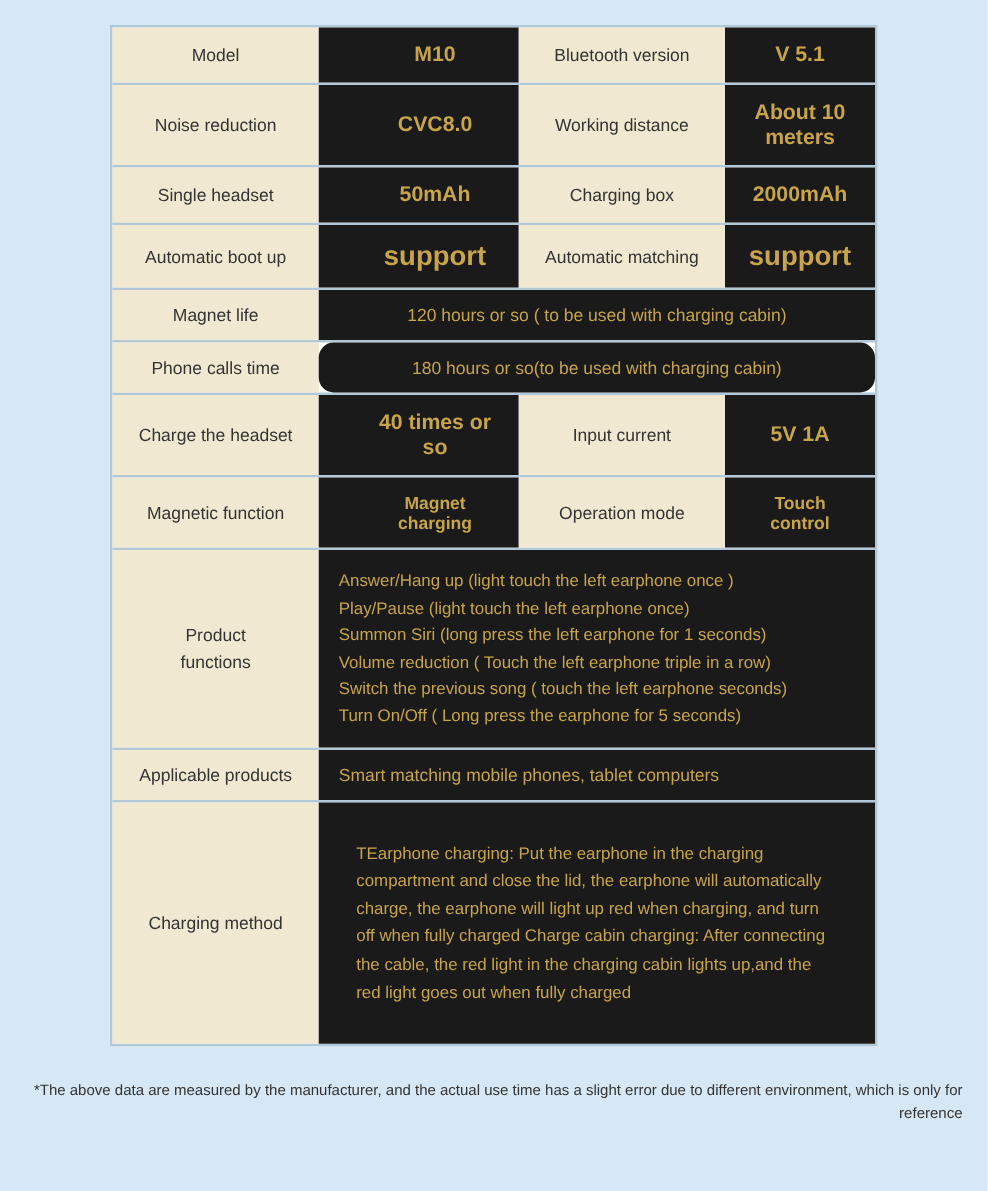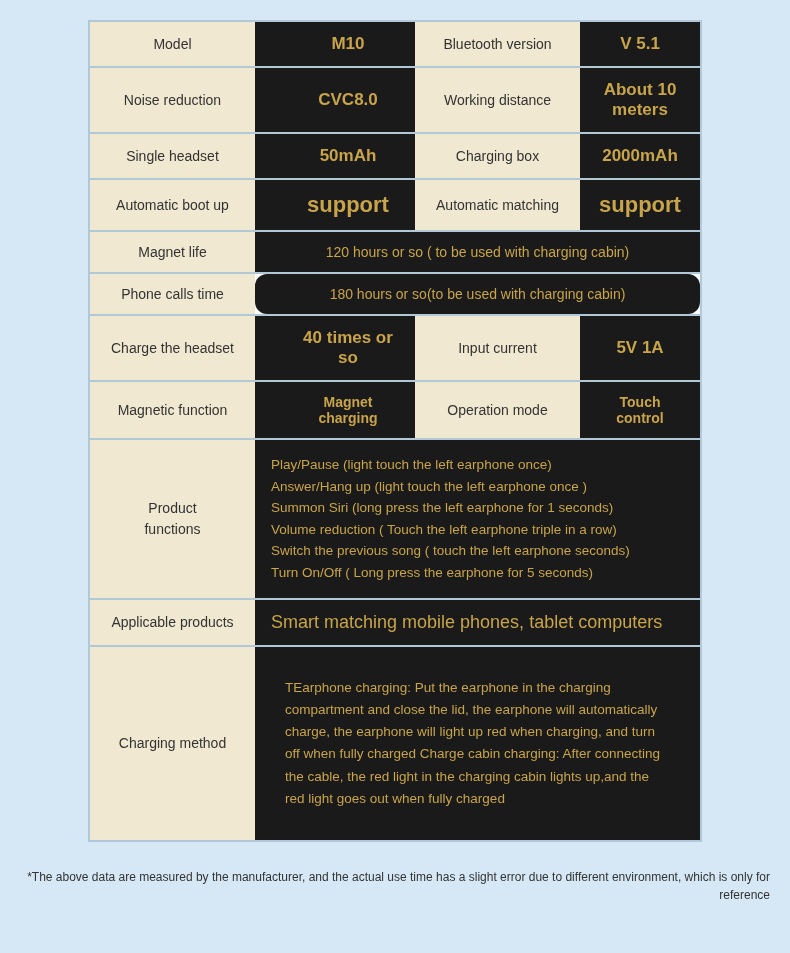--- a/index.html
+++ b/index.html
@@ -201,34 +201,34 @@
     <div class="cell value-dark col-val-md" style="font-size:14px;">
       <span>Touch control</span>
     </div>
   </div>
 
   <div class="row" style="min-height:140px;">
     <div class="cell label-cell col-label-sm" style="text-align:center; line-height:1.5;">
       <span>Product<br>functions</span>
     </div>
     <div class="cell full-dark multiline-cell" style="padding:14px 16px;">
+      <span>Answer/Hang up (light touch the left earphone once )</span>
       <span>Play/Pause (light touch the left earphone once)</span>
-      <span>Answer/Hang up (light touch the left earphone once )</span>
       <span>Summon Siri (long press the left earphone for 1 seconds)</span>
       <span>Volume reduction ( Touch the left earphone triple in a row)</span>
       <span>Switch the previous song ( touch the left earphone seconds)</span>
       <span>Turn On/Off ( Long press the earphone for 5 seconds)</span>
     </div>
   </div>
 
   <div class="row">
     <div class="cell label-cell col-label-sm">
       <span>Applicable products</span>
     </div>
-    <div class="cell full-dark" style="font-size:18px; justify-content:flex-start; padding-left:16px;">
+    <div class="cell full-dark" style="font-size:14px; justify-content:flex-start; padding-left:16px;">
       <span>Smart matching mobile phones, tablet computers</span>
     </div>
   </div>
 
   <div class="row" style="min-height:160px;">
     <div class="cell label-cell charging-method-label col-label-sm">
       <span>Charging method</span>
     </div>
     <div class="charging-method-value multiline-cell">
       <span>TEarphone charging:  Put the earphone in the charging</span>

